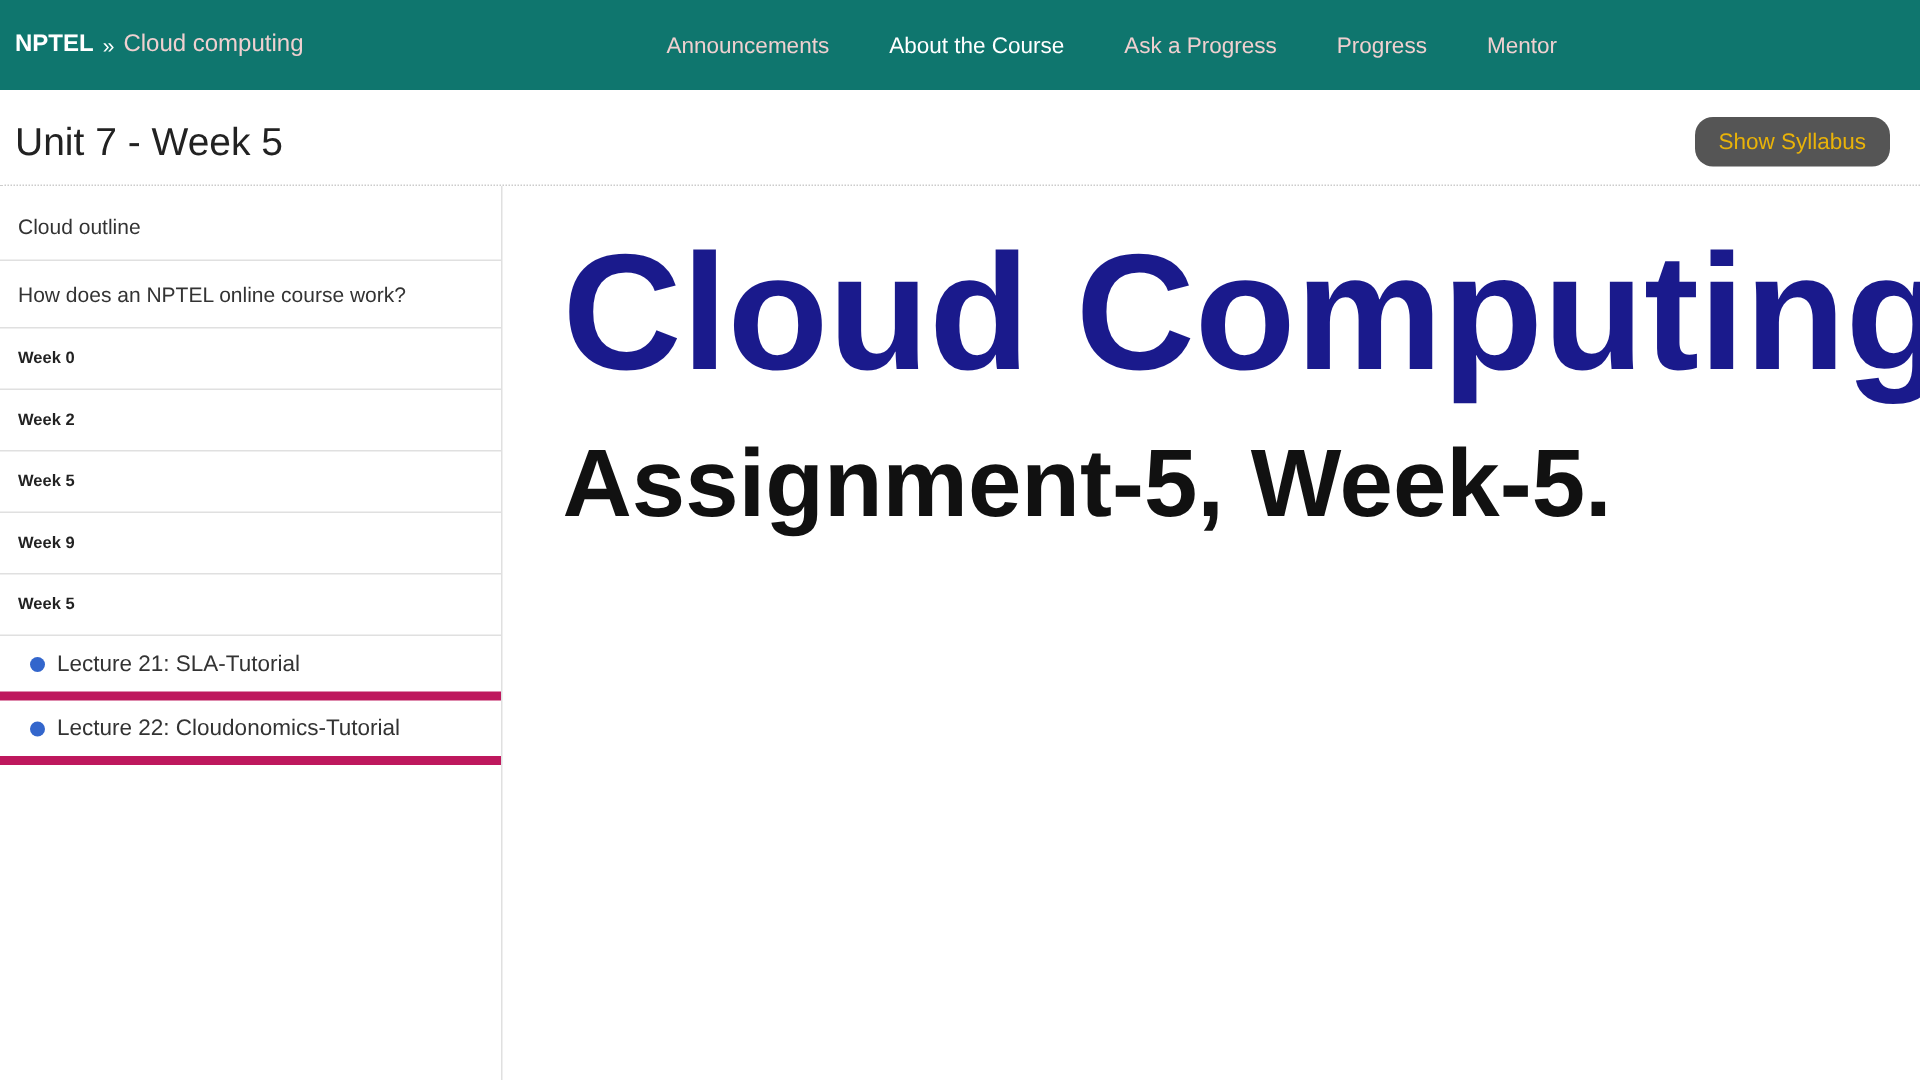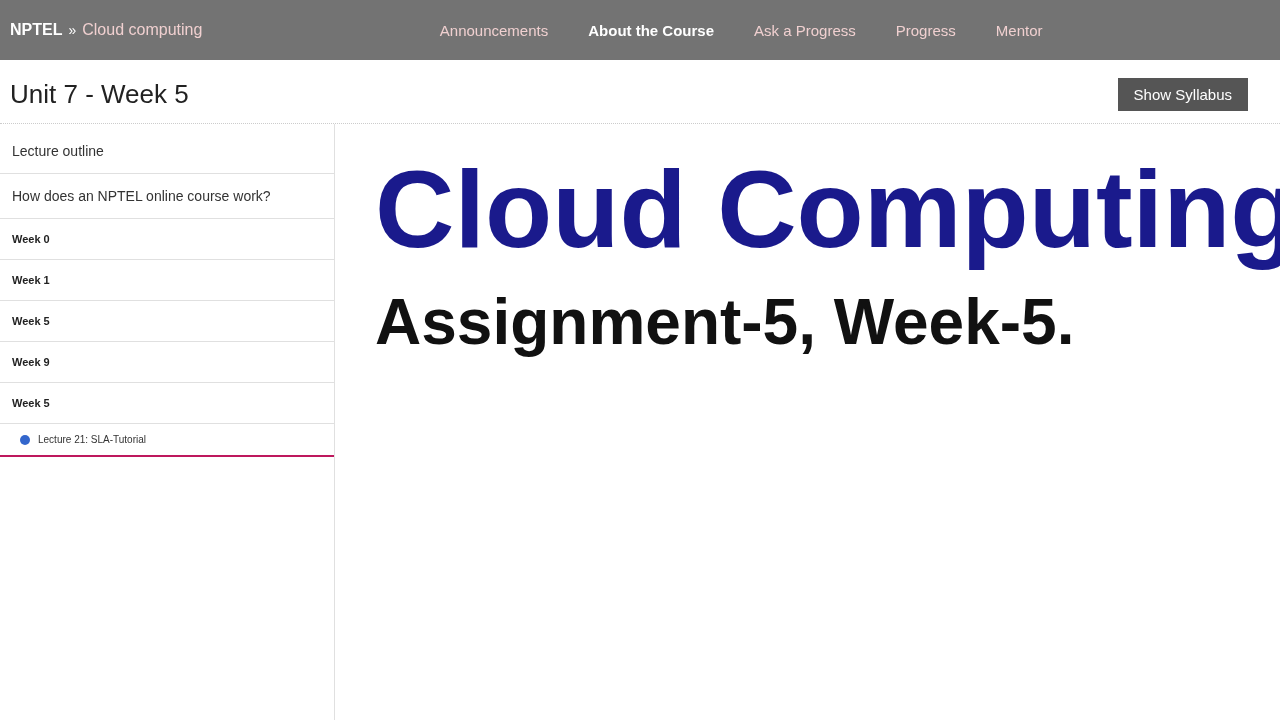--- a/index.html
+++ b/index.html
@@ -1,20 +1,20 @@
 <!DOCTYPE html>
 <html><head>
   <meta charset="utf-8">
   <style>
     * { margin: 0; padding: 0; box-sizing: border-box; }
     body { font-family: Arial, sans-serif; background: #fff; width: 1280px; height: 720px; overflow: hidden; }
 
     
     .top-nav {
-      background-color: #737373;
+      background-color: #0f766e;
       height: 60px;
       display: flex;
       align-items: center;
       padding: 0 0 0 10px;
     }
     .breadcrumb {
       display: flex;
       align-items: center;
       color: #fff;
       font-size: 16px;
@@ -40,44 +40,44 @@
       gap: 40px;
     }
     .nav-link {
       color: #f0d0d0;
       text-decoration: none;
       font-size: 15px;
       cursor: pointer;
     }
     .nav-link.active {
       color: #fff;
-      font-weight: bold;
+      font-weight: normal;
     }
 
     
     .sub-header {
       display: flex;
       align-items: center;
       justify-content: space-between;
-      padding: 18px 32px 12px 10px;
+      padding: 18px 20px 12px 10px;
       border-bottom: 1px dotted #ccc;
     }
     .unit-title {
       font-size: 26px;
       font-weight: normal;
       color: #222;
     }
     .show-syllabus-btn {
       background: #555;
-      color: #ffffff;
+      color: #eab308;
       border: none;
       padding: 8px 16px;
       font-size: 15px;
       cursor: pointer;
-      border-radius: 0;
+      border-radius: 12px;
     }
 
     
     .main-layout {
       display: flex;
       height: calc(720px - 60px - 58px);
     }
 
     
     .sidebar {
@@ -97,22 +97,22 @@
     .sidebar-week {
       font-weight: bold;
       font-size: 11px;
       color: #222;
     }
     .sidebar-lecture {
       display: flex;
       align-items: center;
       gap: 8px;
       padding: 10px 12px 10px 20px;
-      border-bottom: 2px solid #be185d;
-      font-size: 10px;
+      border-bottom: 6px solid #be185d;
+      font-size: 15px;
       color: #333;
       cursor: pointer;
       text-align: right;
     }
     .lecture-dot {
       width: 10px;
       height: 10px;
       border-radius: 50%;
       background: #3366cc;
       flex-shrink: 0;
@@ -160,44 +160,48 @@
 
 <div class="sub-header">
   <h2 class="unit-title">Unit 7 - Week 5</h2>
   <button class="show-syllabus-btn">Show Syllabus</button>
 </div>
 
 <div class="main-layout">
 
   <div class="sidebar">
     <div class="sidebar-item">
-      <span>Lecture outline</span>
+      <span>Cloud outline</span>
     </div>
     <div class="sidebar-item">
       <span>How does an NPTEL online course work?</span>
     </div>
     <div class="sidebar-item sidebar-week">
       <span>Week 0</span>
     </div>
     <div class="sidebar-item sidebar-week">
-      <span>Week 1</span>
+      <span>Week 2</span>
     </div>
     <div class="sidebar-item sidebar-week">
       <span>Week 5</span>
     </div>
     <div class="sidebar-item sidebar-week">
       <span>Week 9</span>
     </div>
     <div class="sidebar-item sidebar-week">
       <span>Week 5</span>
     </div>
     <div class="sidebar-lecture">
       <span class="lecture-dot"></span>
       <span>Lecture 21: SLA-Tutorial</span>
     </div>
+    <div class="sidebar-lecture">
+      <span class="lecture-dot"></span>
+      <span>Lecture 22: Cloudonomics-Tutorial</span>
+    </div>
   </div>
 
   <div class="main-content">
     <div class="course-title-overlay">Cloud Computing</div>
     <div class="assignment-title">Assignment-5, Week-5.</div>
   </div>
 
 </div>
 
 </body></html>

